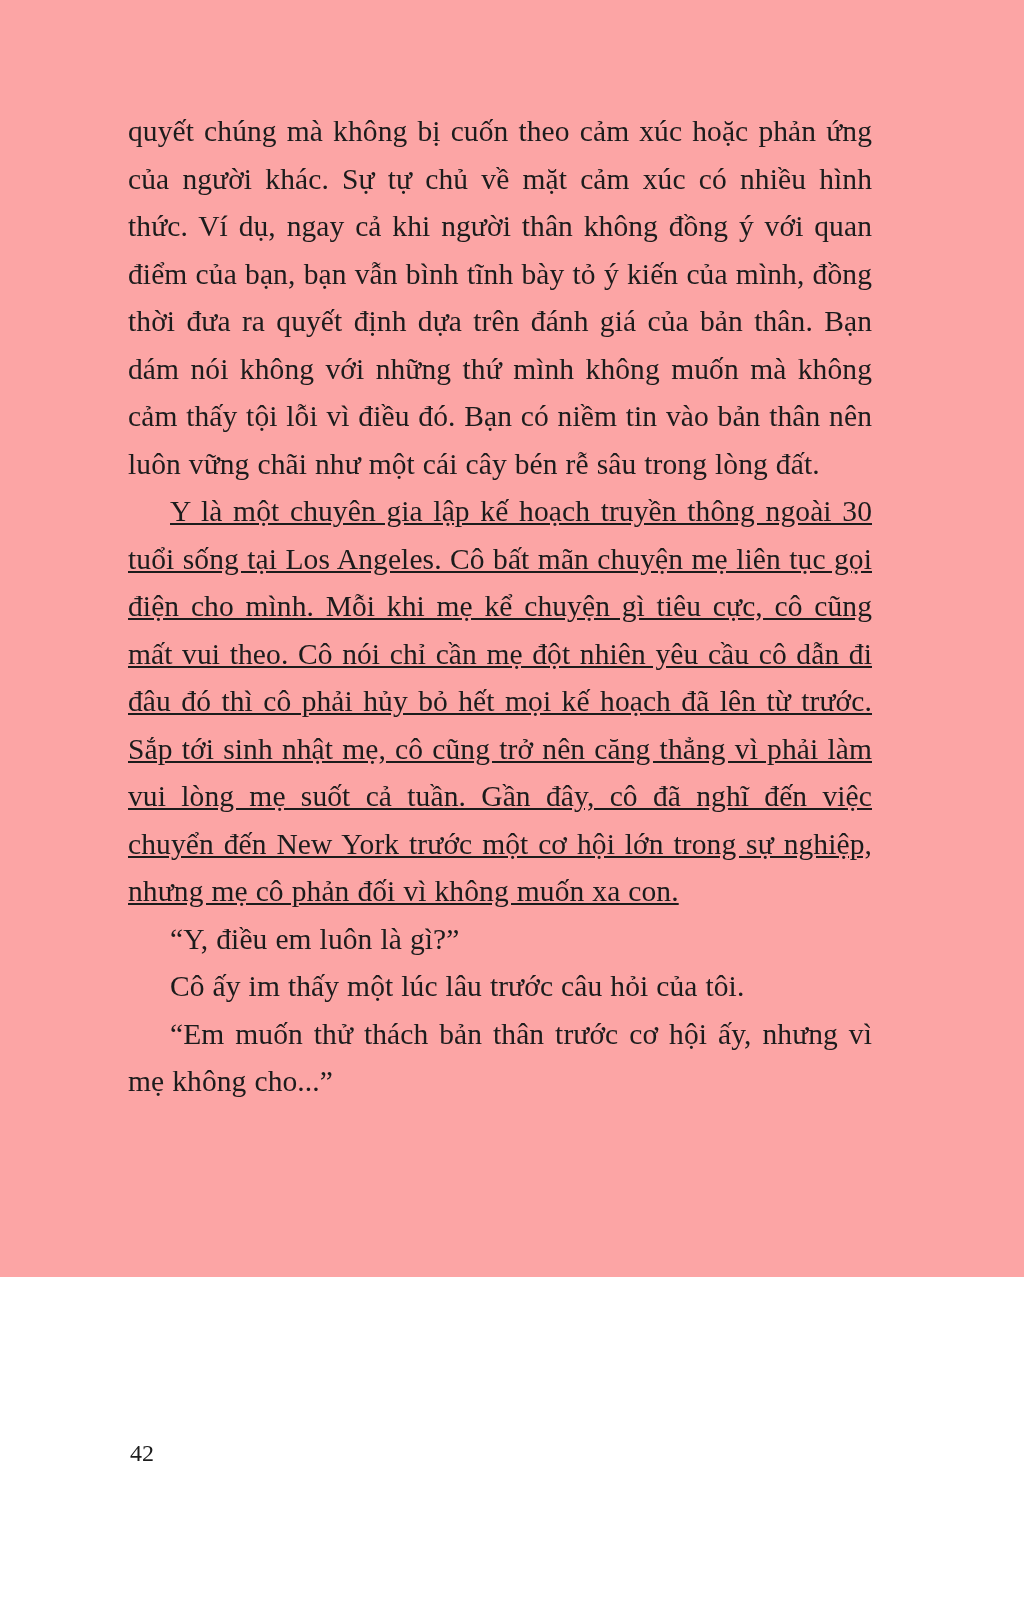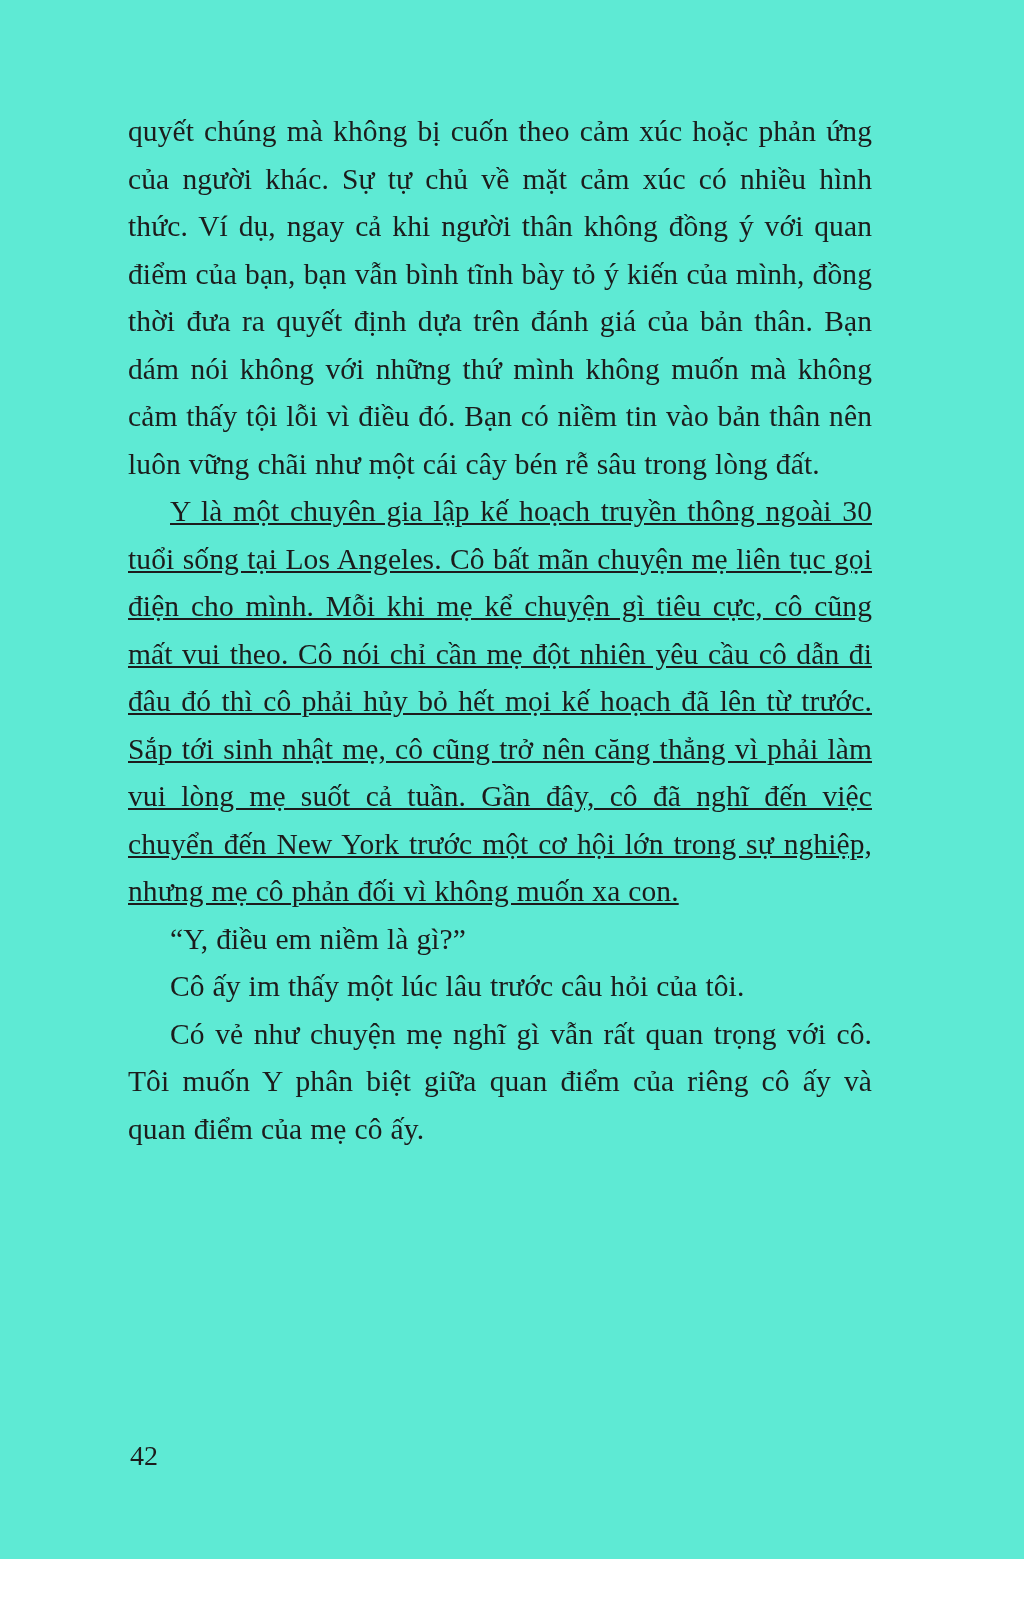--- a/index.html
+++ b/index.html
@@ -13,22 +13,22 @@
     position: relative;
     font-family: "Liberation Serif", serif;
     color: #1a1a1a;
     overflow: hidden;
   }
   .page {
     position: absolute;
     left: 0;
     top: 0;
     width: 1024px;
-    height: 1559px;
-    background: #5eead4;
+    height: 1277px;
+    background: #fca5a5;
   }
   .text-column {
     position: absolute;
     left: 128px;
     top: 108px;
     width: 744px;
   }
   p.body-par {
     margin: 0;
     font-size: 29.5px;
@@ -46,40 +46,40 @@
     text-indent: 42px;
   }
   .gap-large {
     margin-top: 47px;
     text-decoration: underline;
   }
   .page-number {
     position: absolute;
     left: 130px;
     top: 1440px;
-    font-size: 28px;
+    font-size: 24px;
     color: #1c1c1c;
     font-family: "Liberation Serif", serif;
   }
 </style>
 </head>
 <body>
 
 <div class="page">
 
   <div class="text-column">
 
     <p class="body-par first">quyết chúng mà không bị cuốn theo cảm xúc hoặc phản ứng của người khác. Sự tự chủ về mặt cảm xúc có nhiều hình thức. Ví dụ, ngay cả khi người thân không đồng ý với quan điểm của bạn, bạn vẫn bình tĩnh bày tỏ ý kiến của mình, đồng thời đưa ra quyết định dựa trên đánh giá của bản thân. Bạn dám nói không với những thứ mình không muốn mà không cảm thấy tội lỗi vì điều đó. Bạn có niềm tin vào bản thân nên luôn vững chãi như một cái cây bén rễ sâu trong lòng đất.</p>
 
     <p class="body-par indent gap-large">Y là một chuyên gia lập kế hoạch truyền thông ngoài 30 tuổi sống tại Los Angeles. Cô bất mãn chuyện mẹ liên tục gọi điện cho mình. Mỗi khi mẹ kể chuyện gì tiêu cực, cô cũng mất vui theo. Cô nói chỉ cần mẹ đột nhiên yêu cầu cô dẫn đi đâu đó thì cô phải hủy bỏ hết mọi kế hoạch đã lên từ trước. Sắp tới sinh nhật mẹ, cô cũng trở nên căng thẳng vì phải làm vui lòng mẹ suốt cả tuần. Gần đây, cô đã nghĩ đến việc chuyển đến New York trước một cơ hội lớn trong sự nghiệp, nhưng mẹ cô phản đối vì không muốn xa con.</p>
 
-    <p class="body-par indent">“Y, điều em niềm là gì?”</p>
+    <p class="body-par indent">“Y, điều em luôn là gì?”</p>
 
     <p class="body-par indent">Cô ấy im thấy một lúc lâu trước câu hỏi của tôi.</p>
 
+    <p class="body-par indent">“Em muốn thử thách bản thân trước cơ hội ấy, nhưng vì mẹ không cho...”</p>
 
-    <p class="body-par indent">Có vẻ như chuyện mẹ nghĩ gì vẫn rất quan trọng với cô. Tôi muốn Y phân biệt giữa quan điểm của riêng cô ấy và quan điểm của mẹ cô ấy.</p>
 
   </div>
 
   <div class="page-number">42</div>
 
 </div>
 
 </body></html>

